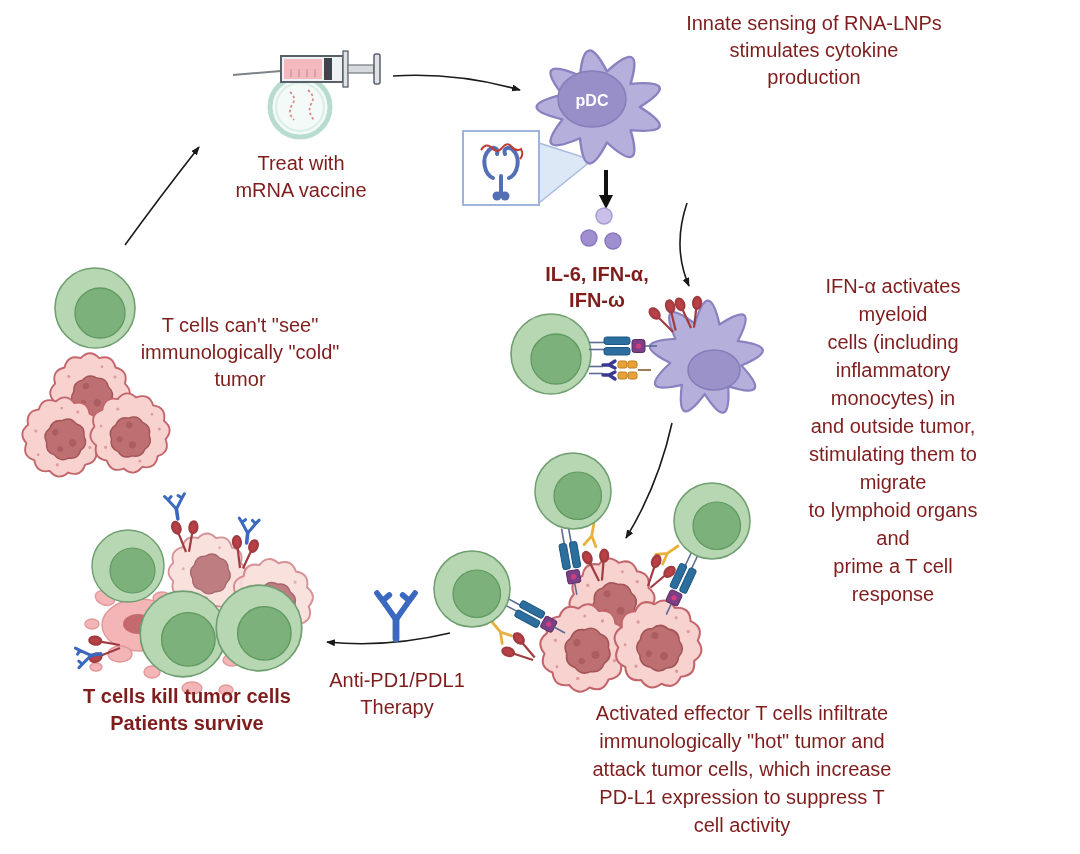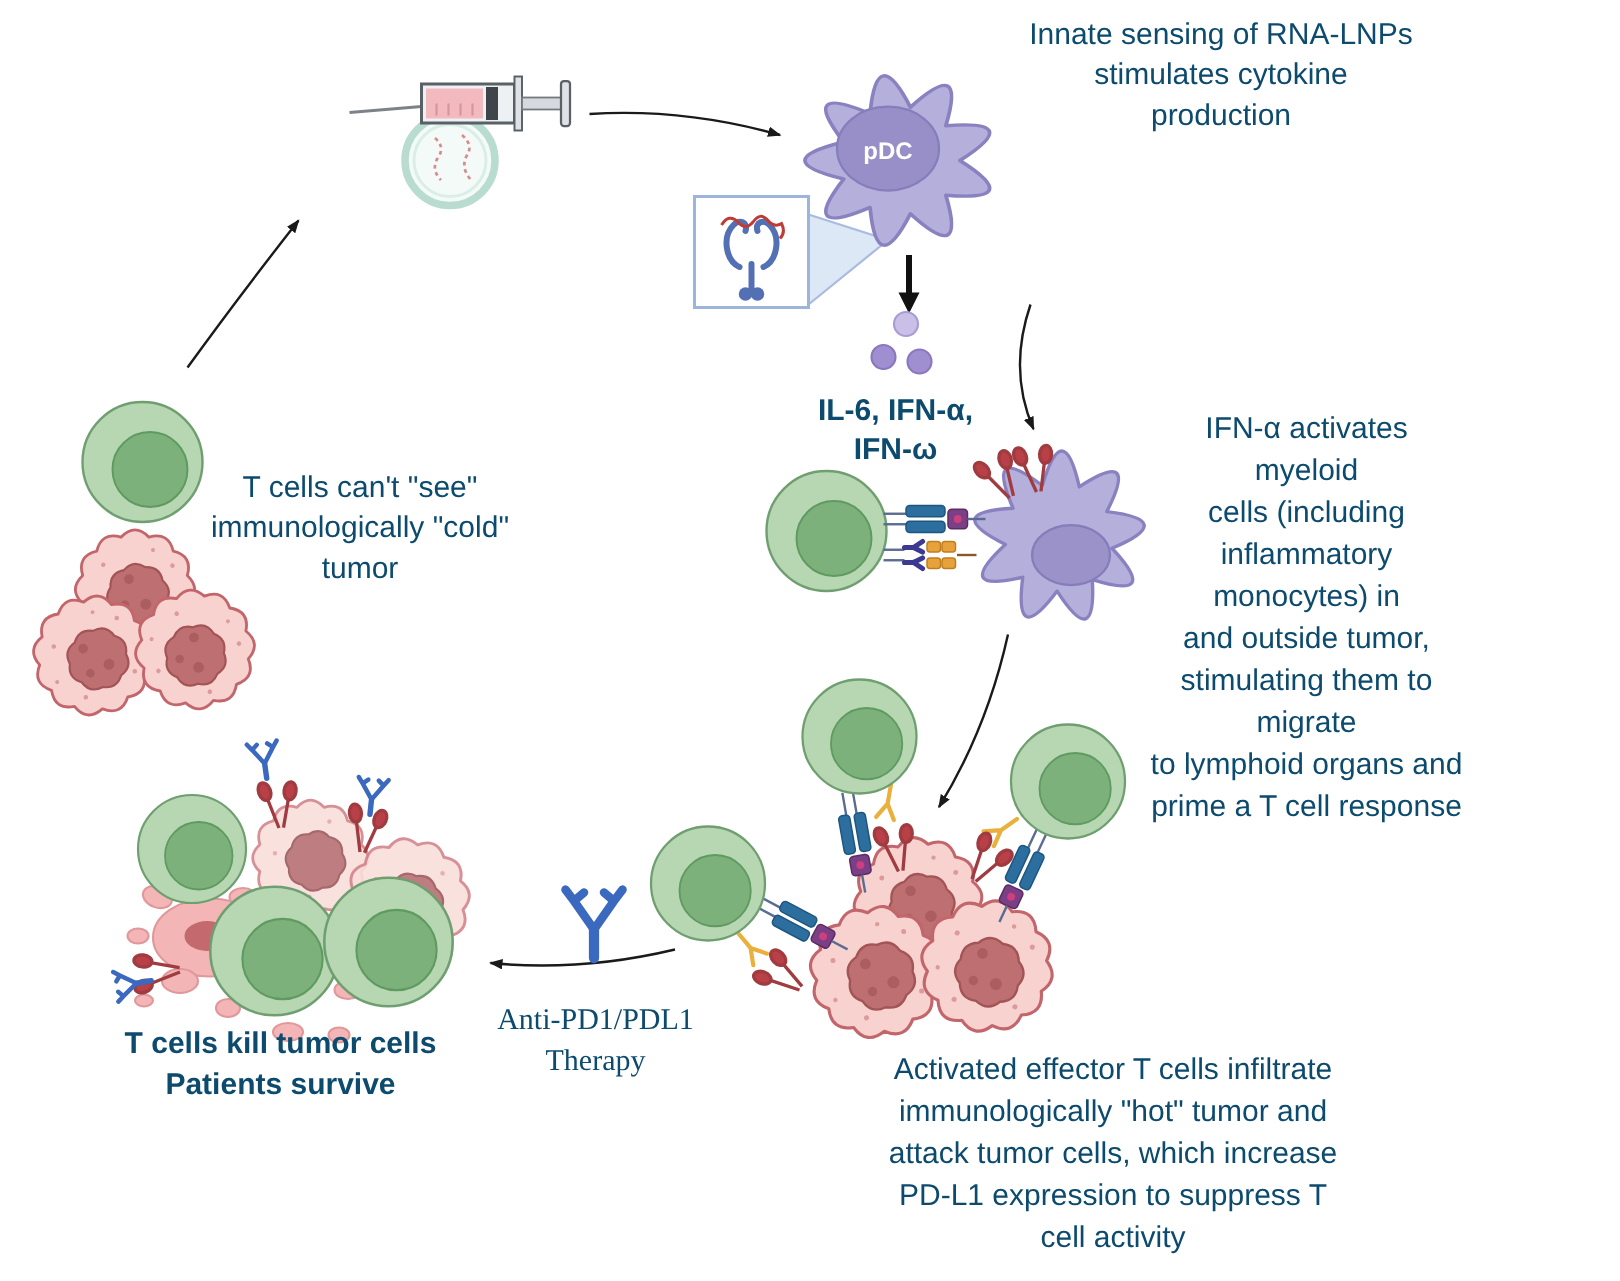--- a/index.html
+++ b/index.html
@@ -1,19 +1,19 @@
 <!DOCTYPE html>
 <html><head>
 <meta charset="utf-8">
 <style>
   html,body{margin:0;padding:0;background:#ffffff;}
   #canvas{position:relative;width:1080px;height:854px;background:#ffffff;overflow:hidden;
           font-family:"Liberation Sans",sans-serif;}
   #art{position:absolute;left:0;top:0;}
-  .lbl{position:absolute;transform:translateX(-50%);text-align:center;color:#0c4a6e;
+  .lbl{position:absolute;transform:translateX(-50%);text-align:center;color:#7f1d1d;
        font-size:20px;line-height:27px;white-space:pre-line;}
   .lbl.small{line-height:26px;font-weight:bold;}
   .lbl.wide{line-height:28px;}
   .rl{stroke:#5a6c92;stroke-width:1.6;}
 </style>
 </head>
 <body>
 
 <div id="canvas">
 
@@ -226,35 +226,37 @@
     <use href="#ab" transform="translate(248,530) rotate(6)"></use>
     <use href="#pdl1" transform="translate(120,648) rotate(-95)"></use>
     <use href="#ab" transform="translate(88,656) rotate(-100)"></use>
   </g>
 
   <use href="#ab" transform="translate(396,614) scale(1.9)"></use>
 </svg>
 
 <div class="lbl" style="left:814px;top:10px;">Innate sensing of RNA-LNPs
 stimulates cytokine production</div>
+<div class="lbl" style="left:301px;top:150px;">Treat with
+mRNA vaccine</div>
 <div class="lbl small" style="left:597px;top:261px;">IL-6, IFN-α,
 IFN-ω</div>
-<div class="lbl wide" style="left:871px;top:272px;">IFN-α activates myeloid
+<div class="lbl wide" style="left:893px;top:272px;">IFN-α activates myeloid
 cells (including
 inflammatory monocytes) in
 and outside tumor,
 stimulating them to migrate
 to lymphoid organs and
 prime a T cell response</div>
 <div class="lbl" style="left:240px;top:312px;">T cells can't "see"
 immunologically "cold"
 tumor</div>
 <div class="lbl wide" style="left:742px;top:699px;">Activated effector T cells infiltrate
 immunologically "hot" tumor and
 attack tumor cells, which increase
 PD-L1 expression to suppress T
 cell activity</div>
-<div class="lbl" style="left:397px;top:667px;font-family:Liberation Serif, serif;">Anti-PD1/PDL1
+<div class="lbl" style="left:397px;top:667px;">Anti-PD1/PDL1
 Therapy</div>
 <div class="lbl" style="left:187px;top:683px;font-weight:bold;">T cells kill tumor cells
 Patients survive</div>
 
 </div>
 
 </body></html>

